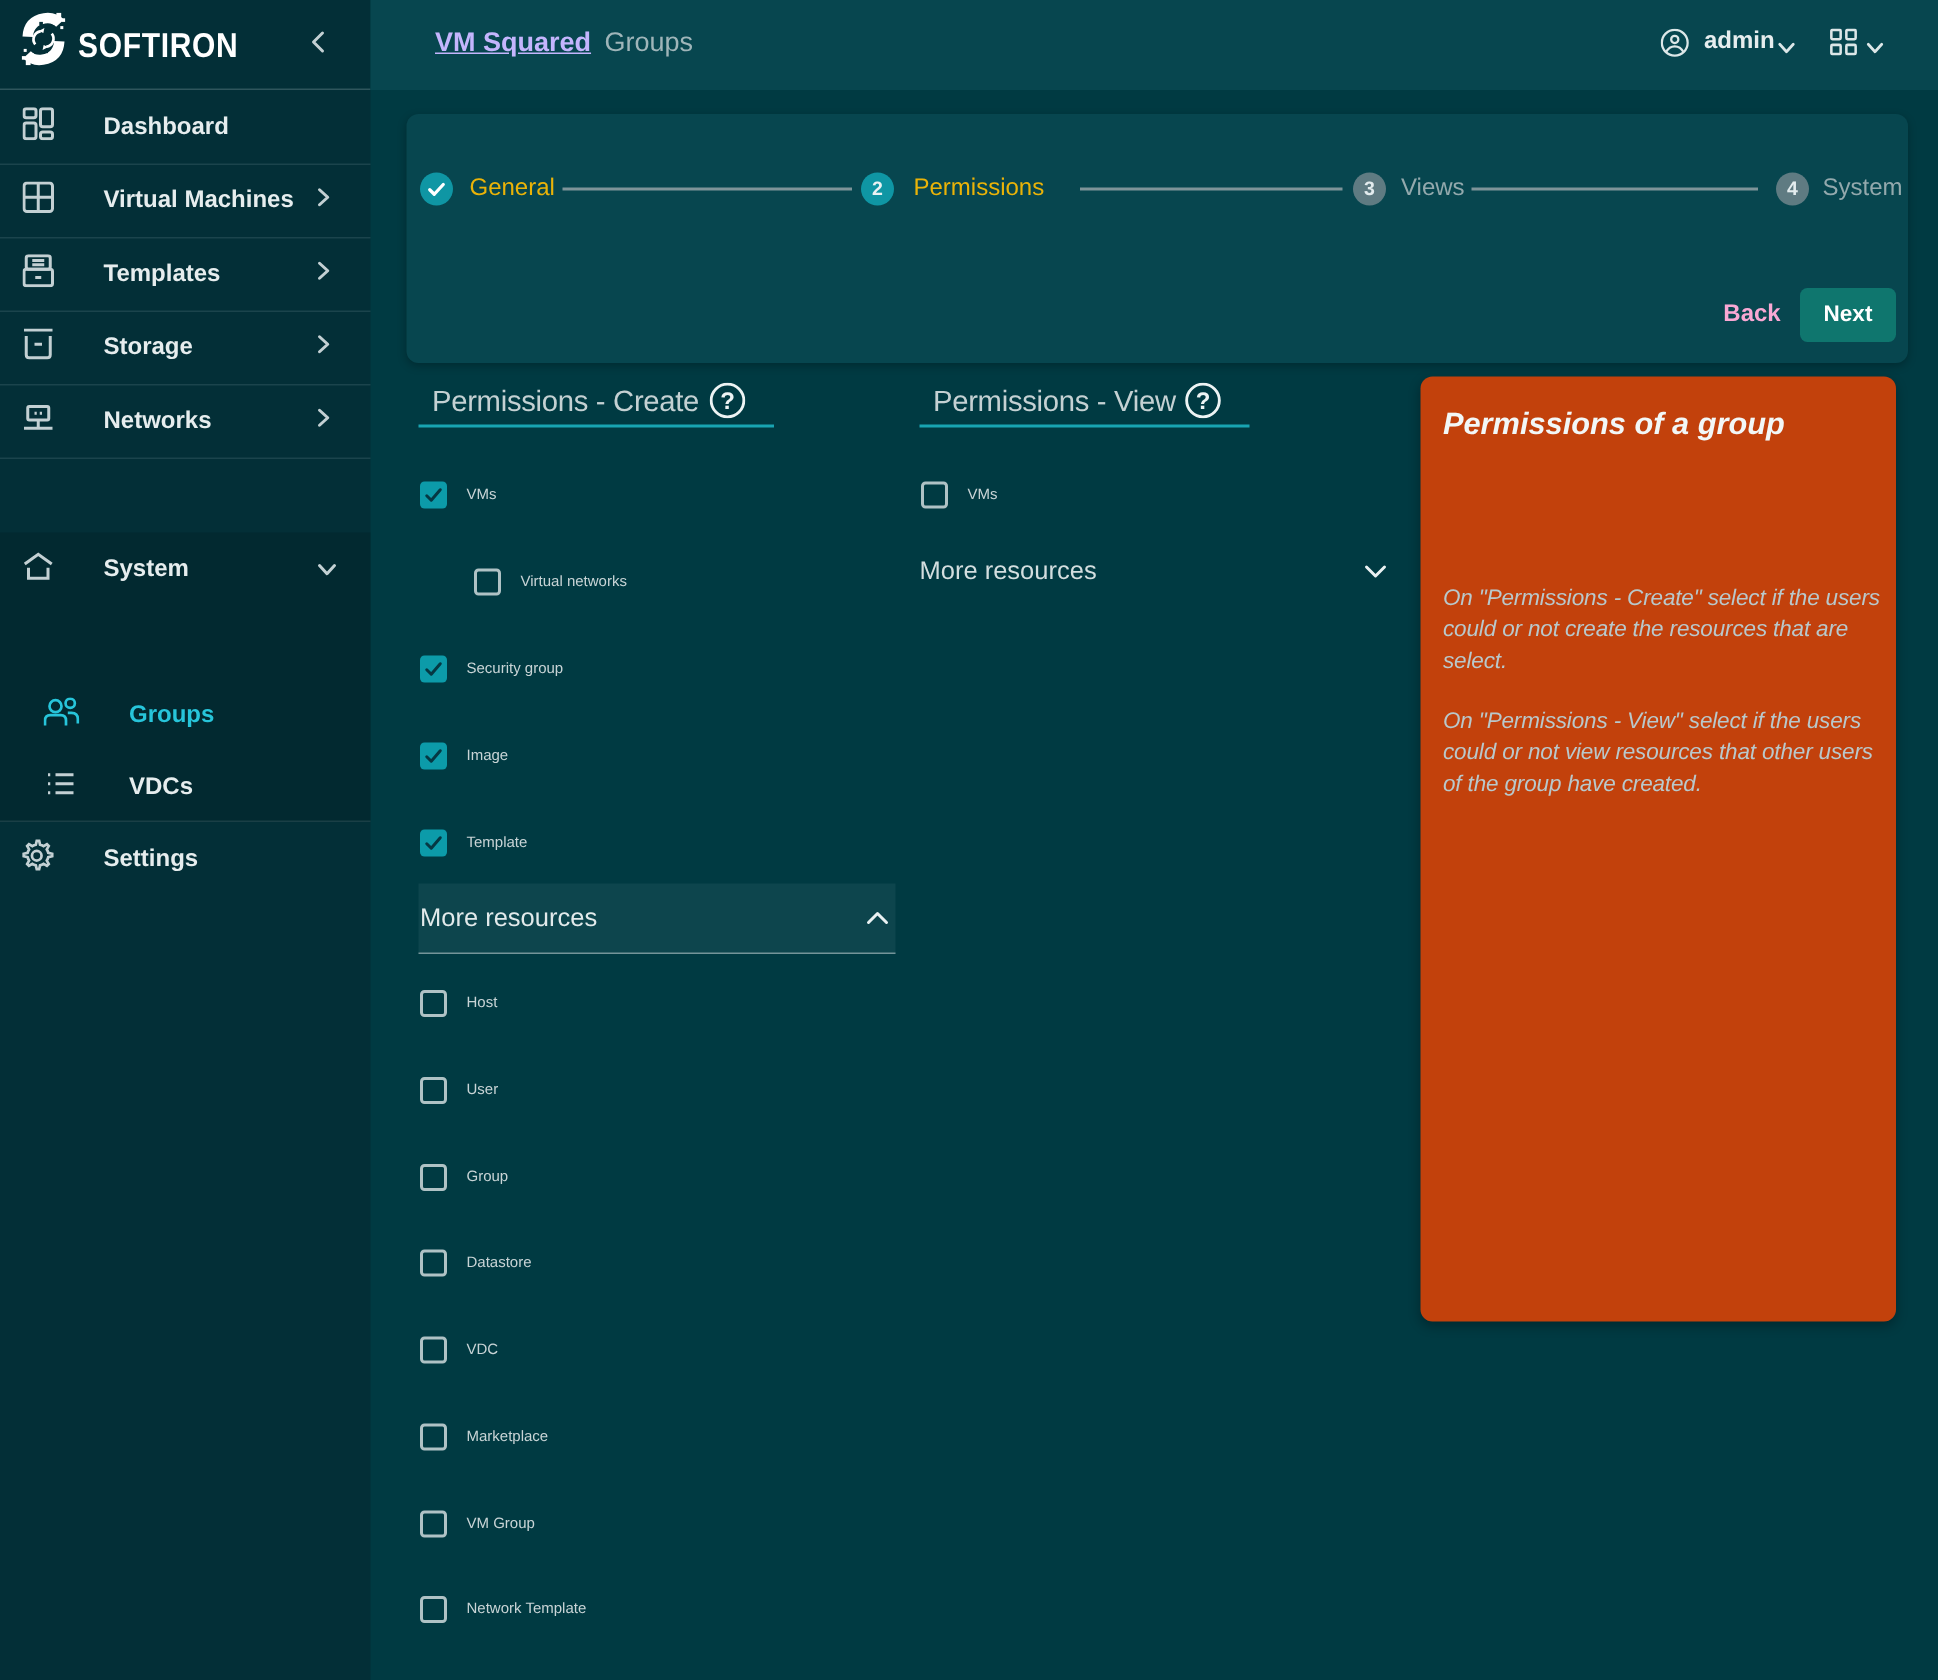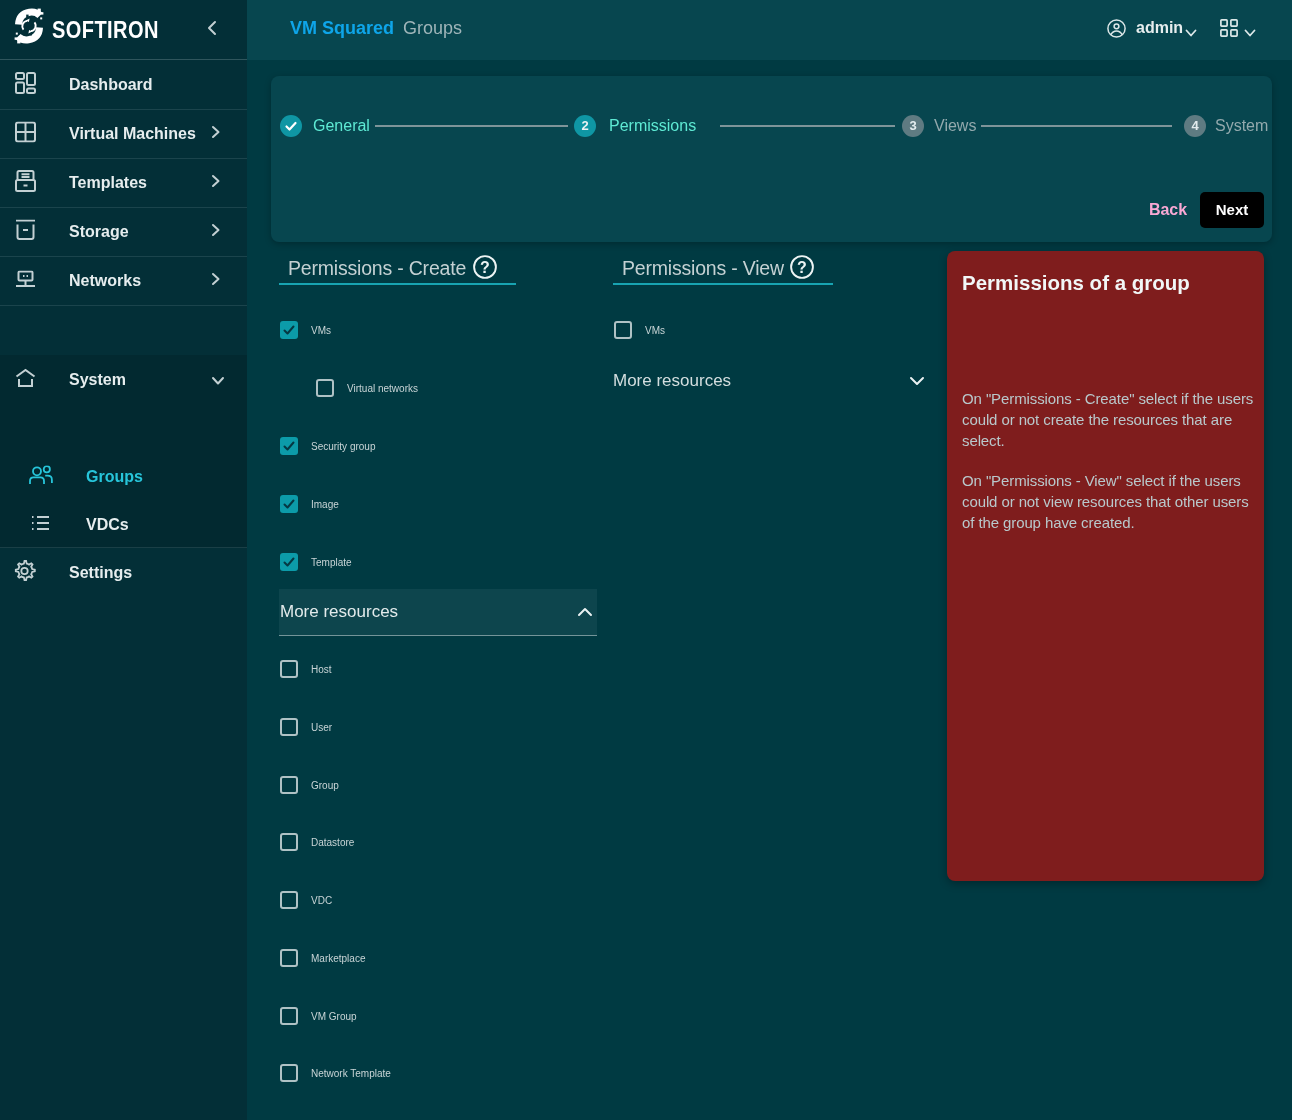--- a/index.html
+++ b/index.html
@@ -17,54 +17,54 @@
 .nav .ic { position:absolute; left:15px; top:50%; transform:translateY(-50%); color:#C3D0D3; }
 .nav .ic2 { position:absolute; left:33px; top:50%; transform:translateY(-50%); color:#C3D0D3; }
 .nav .lbl { position:absolute; left:69px; top:50%; transform:translateY(-50%); font-size:16px; font-weight:bold; color:#E6EDEE; }
 .nav .lbl2 { position:absolute; left:86px; top:50%; transform:translateY(-50%); font-size:16px; font-weight:bold; color:#E6EDEE; }
 .nav .chev { position:absolute; left:211px; top:50%; transform:translateY(-50%); color:#C3D0D3; }
 .nav.nb { border-bottom:none; }
 #sysgroup { position:absolute; left:0; top:355px; width:247px; height:193px; background:rgba(0,8,10,0.14); border-bottom:1px solid rgba(140,165,170,0.18); }
 
 
 #topbar { position:absolute; left:247px; top:0; width:1045px; height:60px; background:#07464F; }
-#topbar .t1 { position:absolute; left:43px; top:18px; font-size:18px; font-weight:bold; color:#0ea5e9; }
+#topbar .t1 { position:absolute; left:43px; top:18px; font-size:18px; font-weight:bold; color:#c4b5fd;text-decoration:underline; }
 #topbar .t2 { position:absolute; left:156px; top:18px; font-size:18px; color:#9FB5B9; }
 #topbar .admin { position:absolute; left:889px; top:19px; font-size:16px; font-weight:bold; color:#E6EDEE; }
 #topbar .tic { position:absolute; }
 
 
 #card { position:absolute; left:271px; top:76px; width:1001px; height:166px; background:#07464F; border-radius:8px; box-shadow:0 2px 6px rgba(0,0,0,0.25); }
 .stepc { position:absolute; top:39px; width:22px; height:22px; border-radius:50%; text-align:center; line-height:22px; font-size:13px; font-weight:bold; color:#E9F2F3; }
 .stepc.act { background:#0F96A4; }
 .stepc.ina { background:#5F7B82; color:#E3ECEE; }
 .steplbl { position:absolute; top:41px; font-size:16px; }
-.steplbl.on { color:#5eead4;text-align:right; }
+.steplbl.on { color:#eab308;text-align:right; }
 .steplbl.off { color:#93A9AD; }
 .connector { position:absolute; top:49px; height:2px; background:#7E9499; }
 #backbtn { position:absolute; left:897px; top:125px; transform:translateX(-50%); font-size:16px; font-weight:bold; color:#f9a8d4; }
-#nextbtn { position:absolute; left:929px; top:116px; width:64px; height:36px; background:#000000; border-radius:5px; text-align:center; line-height:36px; font-size:15px; font-weight:bold; color:#FFFFFF; }
+#nextbtn { position:absolute; left:929px; top:116px; width:64px; height:36px; background:#0f766e; border-radius:5px; text-align:center; line-height:36px; font-size:15px; font-weight:bold; color:#FFFFFF; }
 
 
 .coltitle { position:absolute; font-size:19.5px; letter-spacing:-0.2px; color:#C4D1D3; }
 .underline { position:absolute; height:2px; background:#18A4B2; }
 .qmark { position:absolute; width:22px; height:22px; }
 .row { position:absolute; height:18px; }
 .cb { position:absolute; left:0; top:0; width:18px; height:18px; border-radius:3px; }
 .cb.off { border:2px solid #AFC2C5; }
 .cb.on { background:#0C9BA9; }
 .cb.on svg { position:absolute; left:1px; top:1px; }
 .rowlbl { position:absolute; left:31px; top:50%; transform:translateY(-50%); font-size:10px; color:#C8D4D6; white-space:nowrap; }
 #morebox { position:absolute; left:279px; top:589px; width:318px; height:47px; background:rgba(130,165,172,0.10); border-bottom:1px solid rgba(185,202,205,0.6); }
 #morebox .txt { position:absolute; left:1px; top:50%; transform:translateY(-50%); font-size:17px; color:#E2EAEB; }
 #more2 { position:absolute; left:613px; top:368px; width:314px; height:26px; }
 #more2 .txt { position:absolute; left:0; top:50%; transform:translateY(-50%); font-size:17px; color:#D3DEDF; }
 
 
-#panel { position:absolute; left:947px; top:251px; width:317px; height:630px; background:#7f1d1d; border-radius:8px; box-shadow:0 3px 8px rgba(0,0,0,0.3); }
+#panel { position:absolute; left:947px; top:251px; width:317px; height:630px; background:#c2410c; border-radius:8px; box-shadow:0 3px 8px rgba(0,0,0,0.3);font-style:italic; }
 #panel h2 { position:absolute; left:15px; top:20px; font-size:20.5px; font-weight:bold; color:#F2F7F7; }
 #panel p { position:absolute; left:15px; font-size:15px; letter-spacing:-0.1px; line-height:21px; color:#B9C8CB; white-space:nowrap; }
 </style>
 </head>
 <body>
 
 <div id="sidebar">
   <div id="logo">
     <svg class="mark" width="30" height="38" viewBox="0 0 30 38">
       <g stroke="#FFFFFF" fill="none">

